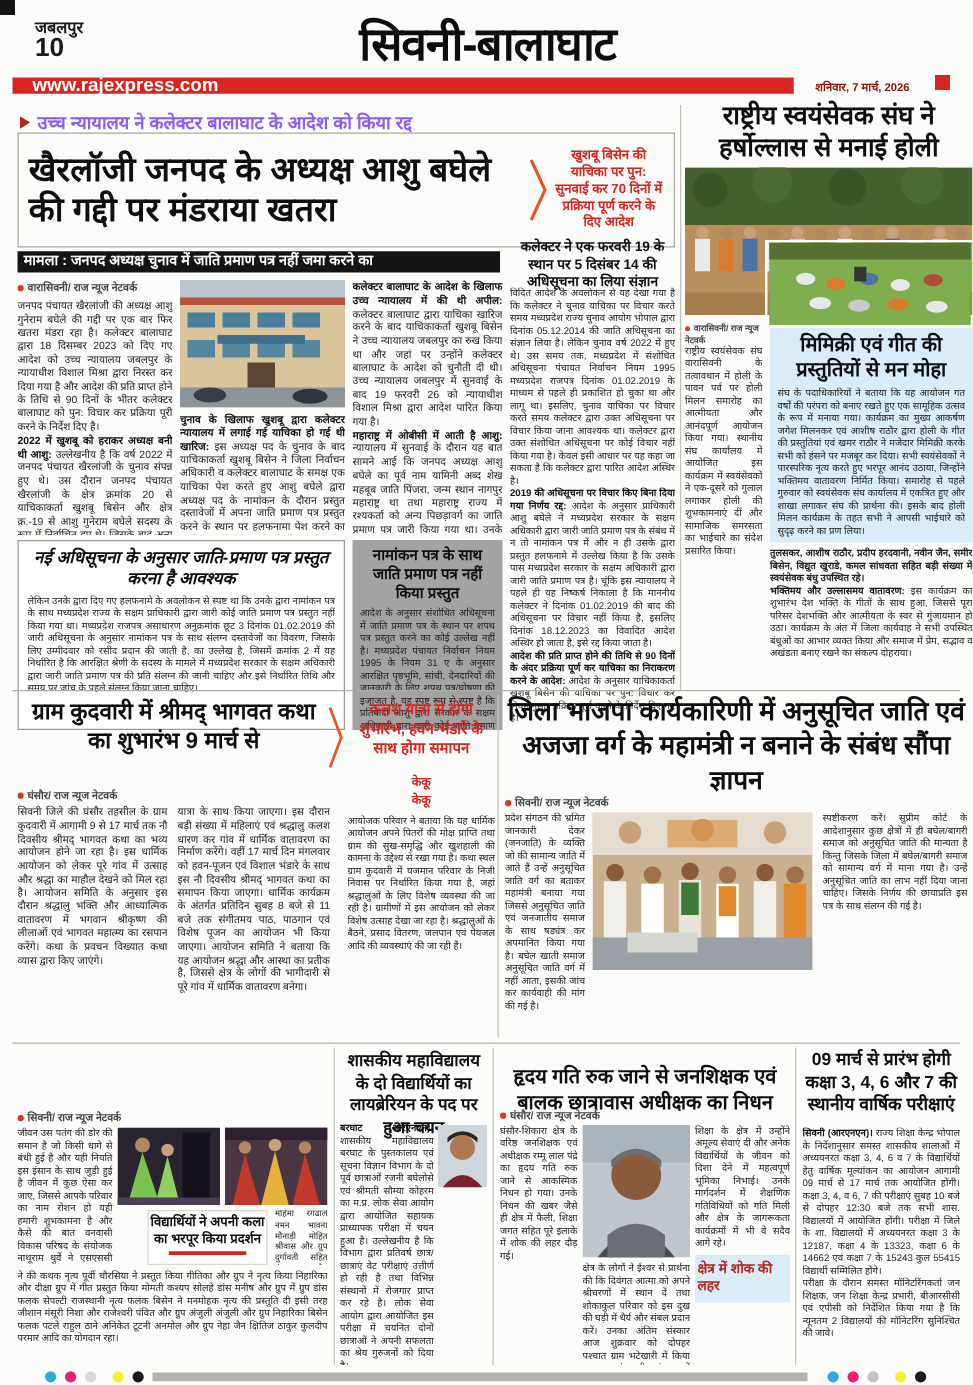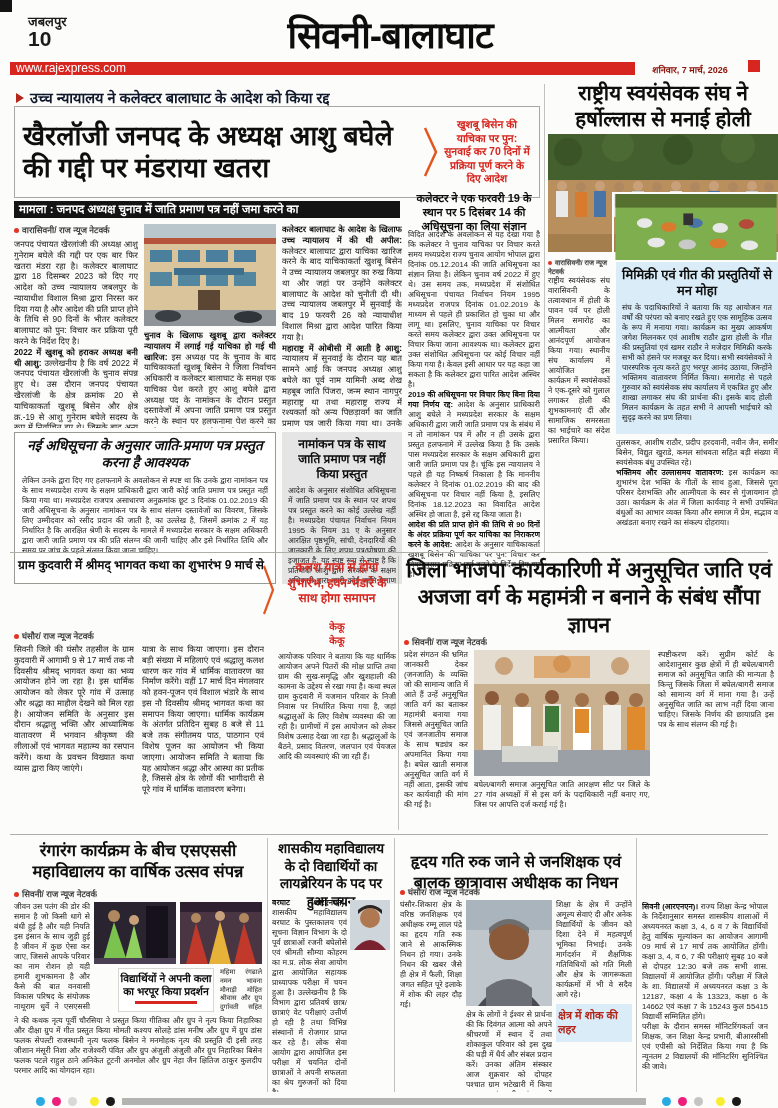--- a/index.html
+++ b/index.html
@@ -23,26 +23,26 @@
 </head>
 <body>
 
 <div class="page">
 
   <div class="abs" style="left:0;top:0;width:12px;height:12px;background:#141414;"></div>
   <div class="abs" style="left:28px;top:12px;font-size:13px;font-weight:bold;">जबलपुर</div>
   <div class="abs" style="left:28px;top:27px;font-size:21px;font-weight:bold;">10</div>
   <div class="abs" style="left:190px;top:8px;width:400px;text-align:center;font-size:37px;font-weight:bold;letter-spacing:-1px;color:#0d0d0d;">सिवनी-बालाघाट</div>
   <div class="abs" style="left:10px;top:62px;width:625px;height:13px;background:#d6261f;">
-    <span style="display:block;color:#fff;font-size:12px;font-weight:normal;line-height:13px;padding-left:6px;">www.rajexpress.com</span>
+    <span style="display:block;color:#fff;font-size:15px;font-weight:bold;line-height:13px;padding-left:16px;">www.rajexpress.com</span>
   </div>
   <div class="abs" style="left:638px;top:63px;width:104px;font-size:9px;font-weight:bold;color:#8c1209;text-align:center;">शनिवार, 7 मार्च, 2026</div>
   <div class="abs" style="left:748px;top:60px;width:12px;height:12px;background:#d6261f;"></div>
 
-  <div class="abs" style="left:16px;top:87px;width:524px;font-size:14.5px;font-weight:bold;color:#0f172a;">
+  <div class="abs" style="left:16px;top:87px;width:524px;font-size:14.5px;font-weight:bold;color:#8b5cf6;">
     <span style="display:inline-block;width:0;height:0;border-left:8px solid #b3261a;border-top:5px solid transparent;border-bottom:5px solid transparent;margin-right:6px;"></span><span>उच्च न्यायालय ने कलेक्टर बालाघाट के आदेश को किया रद्द</span>
   </div>
 
   <div class="abs" style="left:14px;top:106px;width:526px;height:92px;border:1px solid #a8a8a2;display:flex;align-items:center;">
     <div class="hl" style="width:408px;padding:2px 2px 2px 8px;font-size:27px;line-height:1.2;">खैरलॉजी जनपद के अध्यक्ष आशु बघेले की गद्दी पर मंडराया खतरा</div>
     <div style="width:16px;">
       <svg width="16" height="60" viewBox="0 0 16 60">
           <polyline points="2,6 13,30 2,54" fill="none" stroke="#e2571f" stroke-width="2.5"></polyline>
         </svg>
     </div>
@@ -93,21 +93,21 @@
     <p class="b75">विदित आदेश के अवलोकन से यह देखा गया है कि कलेक्टर ने चुनाव याचिका पर विचार करते समय मध्यप्रदेश राज्य चुनाव आयोग भोपाल द्वारा दिनांक 05.12.2014 की जाति अधिसूचना का संज्ञान लिया है। लेकिन चुनाव वर्ष 2022 में हुए थे। उस समय तक, मध्यप्रदेश में संशोधित अधिसूचना पंचायत निर्वाचन नियम 1995 मध्यप्रदेश राजपत्र दिनांक 01.02.2019 के माध्यम से पहले ही प्रकाशित हो चुका था और लागू था। इसलिए, चुनाव याचिका पर विचार करते समय कलेक्टर द्वारा उक्त अधिसूचना पर विचार किया जाना आवश्यक था। कलेक्टर द्वारा उक्त संशोधित अधिसूचना पर कोई विचार नहीं किया गया है। केवल इसी आधार पर यह कहा जा सकता है कि कलेक्टर द्वारा पारित आदेश अस्थिर है।</p>
     <p class="b75"><b class="boldlead">2019 की अधिसूचना पर विचार किए बिना दिया गया निर्णय रद्द:</b> <span>आदेश के अनुसार प्राधिकारी आशु बघेले ने मध्यप्रदेश सरकार के सक्षम अधिकारी द्वारा जारी जाति प्रमाण पत्र के संबंध में न तो नामांकन पत्र में और न ही उसके द्वारा प्रस्तुत हलफनामे में उल्लेख किया है कि उसके पास मध्यप्रदेश सरकार के सक्षम अधिकारी द्वारा जारी जाति प्रमाण पत्र है। चूंकि इस न्यायालय ने पहले ही यह निष्कर्ष निकाला है कि माननीय कलेक्टर ने दिनांक 01.02.2019 की बाद की अधिसूचना पर विचार नहीं किया है, इसलिए दिनांक 18.12.2023 का विवादित आदेश अस्थिर हो जाता है, इसे रद्द किया जाता है।</span></p>
     <p class="b75"><b class="boldlead">आदेश की प्रति प्राप्त होने की तिथि से 90 दिनों के अंदर प्रक्रिया पूर्ण कर याचिका का निराकरण करने के आदेश:</b> <span>आदेश के अनुसार याचिकाकर्ता खुशबू बिसेन की याचिका पर पुन: विचार कर नियमानुसार प्रक्रिया पूर्ण करने के निर्देश दिए गए है।</span></p>
   </div>
 
   <div class="abs" style="left:14px;top:432px;width:262px;height:152px;border:1px solid #9a9a94;background:#fff;padding:5px 7px;overflow:hidden;">
     <div class="hl" style="font-size:13.5px;text-align:center;line-height:1.25;margin-bottom:4px;font-style:italic;">नई अधिसूचना के अनुसार जाति-प्रमाण पत्र प्रस्तुत करना है आवश्यक</div>
     <p class="b75">लेकिन उनके द्वारा दिए गए हलफनामे के अवलोकन से स्पष्ट था कि उनके द्वारा नामांकन पत्र के साथ मध्यप्रदेश राज्य के सक्षम प्राधिकारी द्वारा जारी कोई जाति प्रमाण पत्र प्रस्तुत नहीं किया गया था। मध्यप्रदेश राजपत्र असाधारण अनुक्रमांक छूट 3 दिनांक 01.02.2019 की जारी अधिसूचना के अनुसार नामांकन पत्र के साथ संलग्न दस्तावेजों का विवरण, जिसके लिए उम्मीदवार को रसीद प्रदान की जाती है, का उल्लेख है, जिसमें क्रमांक 2 में यह निर्धारित है कि आरक्षित श्रेणी के सदस्य के मामले में मध्यप्रदेश सरकार के सक्षम अधिकारी द्वारा जारी जाति प्रमाण पत्र की प्रति संलग्न की जानी चाहिए और इसे निर्धारित तिथि और समय पर जांच के पहले संलग्न किया जाना चाहिए।</p>
   </div>
 
-  <div class="abs" style="left:282px;top:432px;width:120px;height:152px;background:#e5e5e5;padding:5px 6px;overflow:hidden;">
+  <div class="abs" style="left:282px;top:432px;width:120px;height:152px;background:#a3a3a3;padding:5px 6px;overflow:hidden;">
     <div class="hl" style="font-size:12px;text-align:center;line-height:1.25;margin-bottom:4px;">नामांकन पत्र के साथ जाति प्रमाण पत्र नहीं किया प्रस्तुत</div>
     <p class="b75">आदेश के अनुसार संशोधित अधिसूचना में जाति प्रमाण पत्र के स्थान पर शपथ पत्र प्रस्तुत करने का कोई उल्लेख नहीं है। मध्यप्रदेश पंचायत निर्वाचन नियम 1995 के नियम 31 ए के अनुसार आरक्षित पृष्ठभूमि, सांची, देनदारियों की जानकारी के लिए शपथ पत्र/घोषणा की इजाजत है, यह स्पष्ट रूप से स्पष्ट है कि प्रतिवादी आशु द्वारा सरकार के सक्षम अधिकारी द्वारा जारी कोई जाति प्रमाण पत्र प्रस्तुत नहीं किया गया है।</p>
   </div>
 
   <div class="abs vrule" style="left:544px;top:84px;height:468px;"></div>
 
   <div class="abs hl" style="left:548px;top:80px;width:230px;font-size:20.5px;line-height:1.25;text-align:center;">राष्ट्रीय स्वयंसेवक संघ ने हर्षोल्लास से मनाई होली</div>
 
   <svg class="abs photo" style="left:548px;top:134px;" width="230" height="118" viewBox="0 0 230 118">
     <rect width="230" height="118" fill="#b98f5e"></rect>
@@ -163,31 +163,31 @@
   <div class="abs" style="left:548px;top:258px;width:62px;font-size:6.8px;font-weight:bold;color:#444;">
     <span class="dot" style="width:4px;height:4px;"></span><span>वारासिवनी/ राज न्यूज नेटवर्क</span>
   </div>
 
   <div class="abs" style="left:548px;top:276px;width:62px;height:276px;overflow:hidden;">
     <p class="b75">राष्ट्रीय स्वयंसेवक संघ वारासिवनी के तत्वावधान में होली के पावन पर्व पर होली मिलन समारोह का आत्मीयता और आनंदपूर्ण आयोजन किया गया। स्थानीय संघ कार्यालय में आयोजित इस कार्यक्रम में स्वयंसेवकों ने एक-दूसरे को गुलाल लगाकर होली की शुभकामनाएं दीं और सामाजिक समरसता का भाईचारे का संदेश प्रसारित किया।</p>
   </div>
 
   <div class="abs" style="left:616px;top:262px;width:162px;height:290px;overflow:hidden;">
     <div style="background:#d9ecf8;padding:5px 6px;height:172px;overflow:hidden;">
-      <div class="hl" style="font-size:13px;text-align:center;line-height:1.25;margin-bottom:3px;">मिमिक्री एवं गीत की प्रस्तुतियों से मन मोहा</div>
+      <div class="hl" style="font-size:16px;text-align:center;line-height:1.25;margin-bottom:3px;">मिमिक्री एवं गीत की प्रस्तुतियों से मन मोहा</div>
       <p class="b75">संघ के पदाधिकारियों ने बताया कि यह आयोजन गत वर्षों की परंपरा को बनाए रखते हुए एक सामूहिक उत्सव के रूप में मनाया गया। कार्यक्रम का मुख्य आकर्षण जगेश मिलनकर एवं आशीष राठौर द्वारा होली के गीत की प्रस्तुतियां एवं खमर राठौर ने मजेदार मिमिक्री करके सभी को हंसने पर मजबूर कर दिया। सभी स्वयंसेवकों ने पारस्परिक नृत्य करते हुए भरपूर आनंद उठाया, जिन्होंने भक्तिमय वातावरण निर्मित किया। समारोह से पहले गुरुवार को स्वयंसेवक संघ कार्यालय में एकत्रित हुए और शाखा लगाकर संघ की प्रार्थना की। इसके बाद होली मिलन कार्यक्रम के तहत सभी ने आपसी भाईचारे को सुदृढ़ करने का प्रण लिया।</p>
     </div>
-    <p class="b75" style="margin-top:4px;">तुलसकर, आशीष राठौर, प्रदीप हरदवानी, नवीन जैन, समीर बिसेन, विद्युत खुराडे, कमल सांधवता सहित बड़ी संख्या में स्वयंसेवक बंधु उपस्थित रहे।</p>
+    <p class="b75" style="margin-top:4px;font-weight:bold;">तुलसकर, आशीष राठौर, प्रदीप हरदवानी, नवीन जैन, समीर बिसेन, विद्युत खुराडे, कमल सांधवता सहित बड़ी संख्या में स्वयंसेवक बंधु उपस्थित रहे।</p>
     <p class="b75"><b class="boldlead">भक्तिमय और उल्लासमय वातावरण:</b> <span>इस कार्यक्रम का शुभारंभ देश भक्ति के गीतों के साथ हुआ, जिससे पूरा परिसर देशभक्ति और आत्मीयता के स्वर से गुंजायमान हो उठा। कार्यक्रम के अंत में जिला कार्यवाह ने सभी उपस्थित बंधुओं का आभार व्यक्त किया और समाज में प्रेम, सद्भाव व अखंडता बनाए रखने का संकल्प दोहराया।</span></p>
   </div>
 
   <div class="abs hrule" style="left:10px;top:552px;width:758px;"></div>
   <div class="abs vrule" style="left:398px;top:556px;height:274px;"></div>
 
-  <div class="abs hl" style="left:14px;top:558px;width:250px;font-size:12px;line-height:1.3;text-align:right;">ग्राम कुदवारी में श्रीमद् भागवत कथा का शुभारंभ 9 मार्च से</div>
+  <div class="abs hl" style="left:14px;top:558px;width:250px;font-size:18px;line-height:1.3;text-align:center;">ग्राम कुदवारी में श्रीमद् भागवत कथा का शुभारंभ 9 मार्च से</div>
   <div class="abs" style="left:262px;top:562px;">
     <svg width="14" height="56" viewBox="0 0 14 56">
         <polyline points="2,4 11,28 2,52" fill="none" stroke="#e2571f" stroke-width="2.2"></polyline>
       </svg>
   </div>
   <div class="abs" style="left:278px;top:560px;width:118px;font-size:12px;line-height:1.3;font-weight:bold;color:#d6261f;text-align:center;">कलश यात्रा से होगा शुभारंभ, हवन-भंडारे के साथ होगा समापन</div>
   <div class="abs" style="left:278px;top:620px;width:118px;text-align:center;font-weight:bold;color:#d6261f;font-size:10px;line-height:1.4;">
     <div>केकू</div>
     <div>केकू</div>
   </div>
@@ -226,33 +226,29 @@
         <rect x="99" y="57" width="18" height="44" fill="#fff"></rect>
       <rect x="101" y="59" width="14" height="24" fill="#e08a2e"></rect>
       <circle cx="138" cy="48" r="7" fill="#8a5a3a"></circle>
         <rect x="129" y="55" width="18" height="46" fill="#f0efe9"></rect>
       <circle cx="162" cy="50" r="7" fill="#a0714a"></circle>
         <rect x="153" y="57" width="18" height="44" fill="#e08a2e"></rect>
     </g>
     <rect y="100" width="176" height="26" fill="#9aa0a6"></rect>
     <rect x="28" y="96" width="56" height="16" fill="#d7d7d2"></rect>
   </svg>
-  <div class="abs" style="left:474px;top:780px;width:176px;height:50px;overflow:hidden;">
-    <p class="b75">बघेल/बागरी समाज अनुसूचित जाति आरक्षण सीट पर जिले के 27 गांव अध्यक्षों में से इस वर्ग के पदाधिकारी नहीं बनाए गए, जिस पर आपत्ति दर्ज कराई गई है।</p>
-  </div>
   <div class="abs" style="left:658px;top:650px;width:116px;height:180px;overflow:hidden;">
     <p class="b75">स्पष्टीकरण करें। सुप्रीम कोर्ट के आदेशानुसार कुछ क्षेत्रों में ही बघेल/बागरी समाज को अनुसूचित जाति की मान्यता है किन्तु जिसके जिला में बघेल/बागरी समाज को सामान्य वर्ग में माना गया है। उन्हें अनुसूचित जाति का लाभ नहीं दिया जाना चाहिए। जिसके निर्णय की छायाप्रति इस पत्र के साथ संलग्न की गई है।</p>
   </div>
 
   <div class="abs hrule" style="left:10px;top:834px;width:758px;"></div>
   <div class="abs vrule" style="left:267px;top:838px;height:254px;"></div>
   <div class="abs vrule" style="left:394px;top:838px;height:254px;"></div>
   <div class="abs vrule" style="left:636px;top:838px;height:254px;"></div>
 
-  <div class="abs hl" style="left:14px;top:840px;width:248px;font-size:16.5px;line-height:1.3;text-align:center;">रंगारंग कार्यक्रम के बीच एसएससी महाविद्यालय का वार्षिक उत्सव संपन्न</div>
   <div class="abs byline" style="left:14px;top:888px;"><span class="dot"></span><span>सिवनी/ राज न्यूज नेटवर्क</span></div>
   <div class="abs" style="left:14px;top:902px;width:76px;height:110px;overflow:hidden;">
     <p class="b75">जीवन उस पतंग की डोर की समान है जो किसी धागे से बंधी हुई है और यही नियति इस इंसान के साथ जुड़ी हुई है जीवन में कुछ ऐसा कर जाए, जिससे आपके परिवार का नाम रोशन हो यही हमारी शुभकामना है और कैसे की बात वनवासी विकास परिषद के संयोजक नाथूराम धुर्वे ने एसएससी महाविद्यालय के वार्षिक उत्सव के अवसर पर छात्र-छात्राओं को संबोधित करते हुए व्यक्त किया। कार्यक्रम की शुरुआत गणेश वंदना के साथ हुई।</p>
   </div>
   <svg class="abs photo" style="left:94px;top:902px;" width="82" height="62" viewBox="0 0 82 62">
     <rect width="82" height="62" fill="#2a2330"></rect>
     <rect x="52" y="4" width="22" height="54" fill="#16121c"></rect>
     <circle cx="20" cy="14" r="6" fill="#b08860"></circle>
       <path d="M8 62 L20 20 L34 62 Z" fill="#7cc24f"></path>
     <circle cx="40" cy="18" r="5" fill="#c8a07a"></circle>
@@ -309,20 +305,21 @@
     <p class="b75">शिक्षा के क्षेत्र में उन्होंने अमूल्य सेवाएं दी और अनेक विद्यार्थियों के जीवन को दिशा देने में महत्वपूर्ण भूमिका निभाई। उनके मार्गदर्शन में शैक्षणिक गतिविधियों को गति मिली और क्षेत्र के जागरूकता कार्यक्रमों में भी वे सदैव आगे रहे।</p>
   </div>
   <div class="abs" style="left:556px;top:1004px;width:76px;height:38px;background:#d9ecf8;display:flex;align-items:center;justify-content:center;">
     <div style="font-size:11px;font-weight:bold;color:#b3261a;line-height:1.25;padding:2px;">क्षेत्र में शोक की लहर</div>
   </div>
   <div class="abs" style="left:466px;top:1010px;width:86px;height:82px;overflow:hidden;">
     <p class="b75">क्षेत्र के लोगों ने ईश्वर से प्रार्थना की कि दिवंगत आत्मा को अपने श्रीचरणों में स्थान दें तथा शोकाकुल परिवार को इस दुख की घड़ी में धैर्य और संबल प्रदान करें। उनका अंतिम संस्कार आज शुक्रवार को दोपहर पश्चात ग्राम भटेखारी में किया गया, जहां बड़ी संख्या में शिक्षक, जनप्रतिनिधि और ग्रामीणजन उन्हें अंतिम विदाई देने पहुंचे।</p>
   </div>
   <div class="abs" style="left:556px;top:1046px;width:76px;height:46px;overflow:hidden;"></div>
 
+  <div class="abs hl" style="left:642px;top:838px;width:126px;font-size:14px;line-height:1.3;text-align:center;">09 मार्च से प्रारंभ होगी कक्षा 3, 4, 6 और 7 की स्थानीय वार्षिक परीक्षाएं</div>
   <div class="abs" style="left:642px;top:902px;width:126px;height:190px;overflow:hidden;">
     <p class="b75"><b class="boldlead">सिवनी (आरएनएन)।</b> <span>राज्य शिक्षा केन्द्र भोपाल के निर्देशानुसार समस्त शासकीय शालाओं में अध्ययनरत कक्षा 3, 4, 6 व 7 के विद्यार्थियों हेतु वार्षिक मूल्यांकन का आयोजन आगामी 09 मार्च से 17 मार्च तक आयोजित होंगी। कक्षा 3, 4, व 6, 7 की परीक्षाएं सुबह 10 बजे से दोपहर 12:30 बजे तक सभी शास. विद्यालयों में आयोजित होंगी। परीक्षा में जिले के शा. विद्यालयों में अध्ययनरत कक्षा 3 के 12187, कक्षा 4 के 13323, कक्षा 6 के 14662 एवं कक्षा 7 के 15243 कुल 55415 विद्यार्थी सम्मिलित होंगे।</span></p>
     <p class="b75">परीक्षा के दौरान समस्त मॉनिटरिंगकर्ता जन शिक्षक, जन शिक्षा केन्द्र प्रभारी, बीआरसीसी एवं एपीसी को निर्देशित किया गया है कि न्यूनतम 2 विद्यालयों की मॉनिटरिंग सुनिश्चित की जावे।</p>
   </div>
 
   <div class="regdot" style="left:36px;background:#29abe2;"></div>
   <div class="regdot" style="left:52px;background:#ec1e79;"></div>
   <div class="regdot" style="left:68px;background:#d9d9d9;"></div>
   <div class="regdot" style="left:90px;background:#f9ed32;"></div>
   <div class="regdot" style="left:106px;background:#1a1a1a;"></div>

